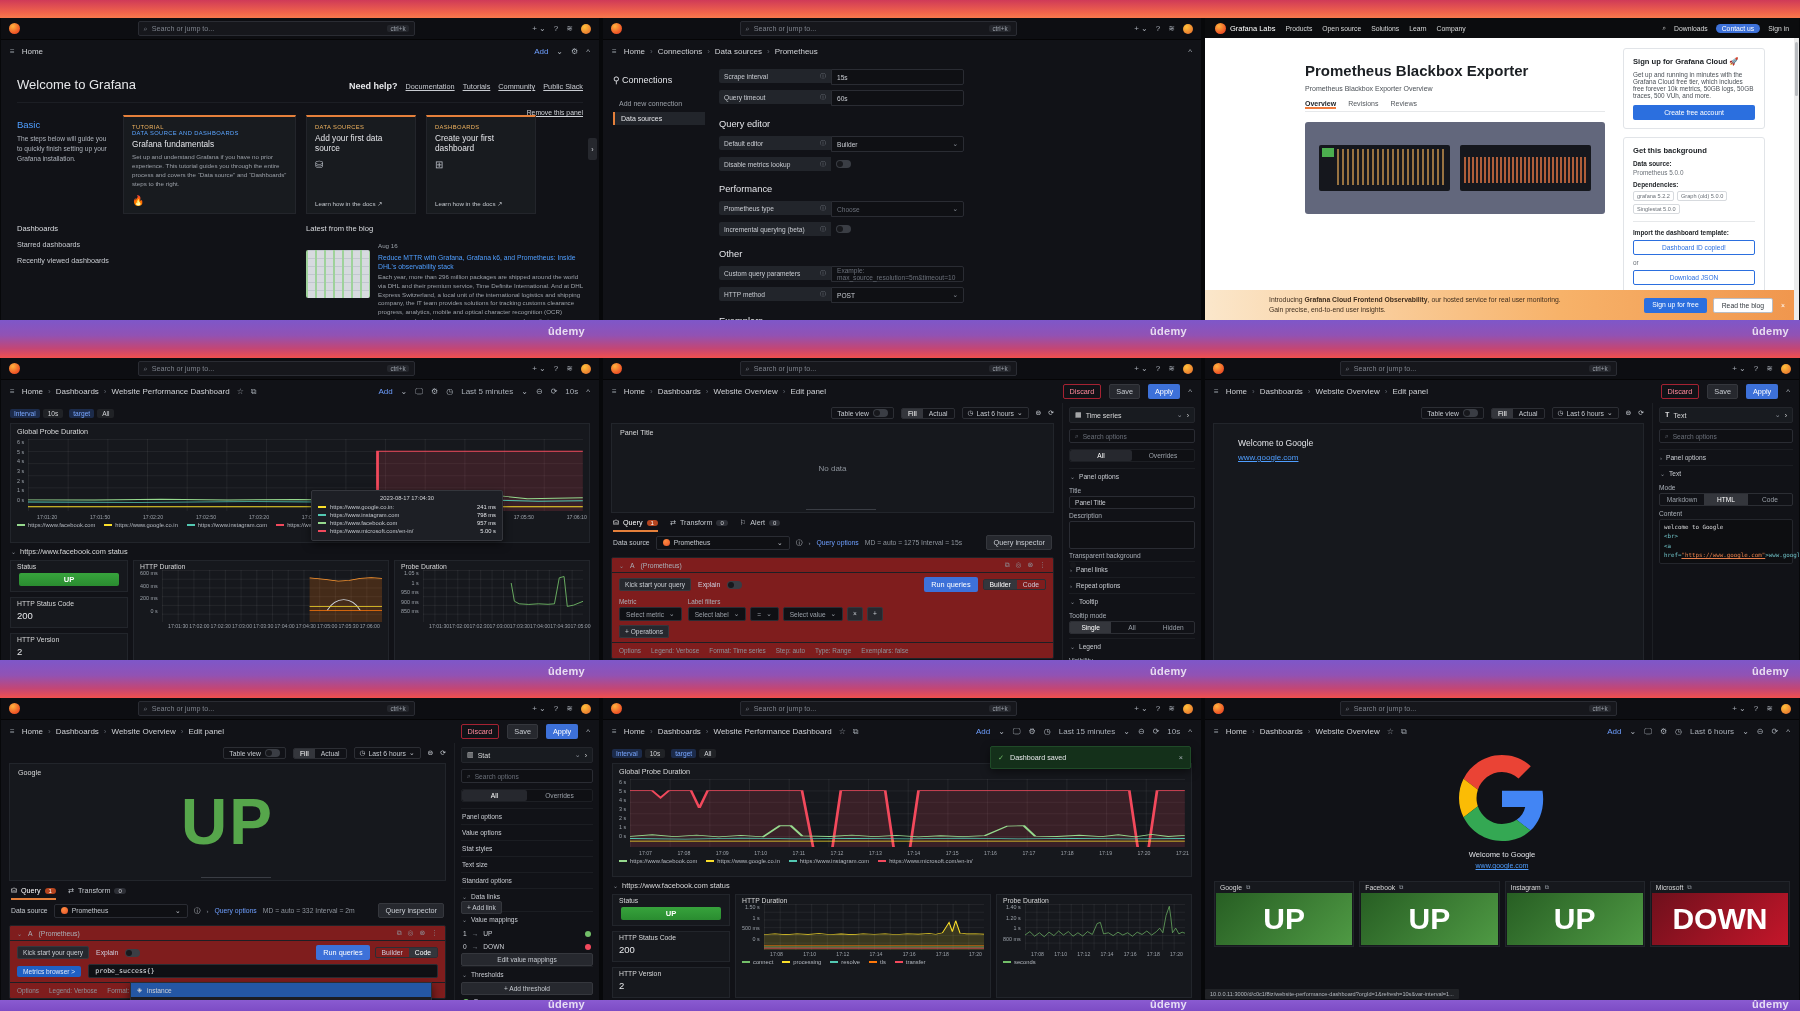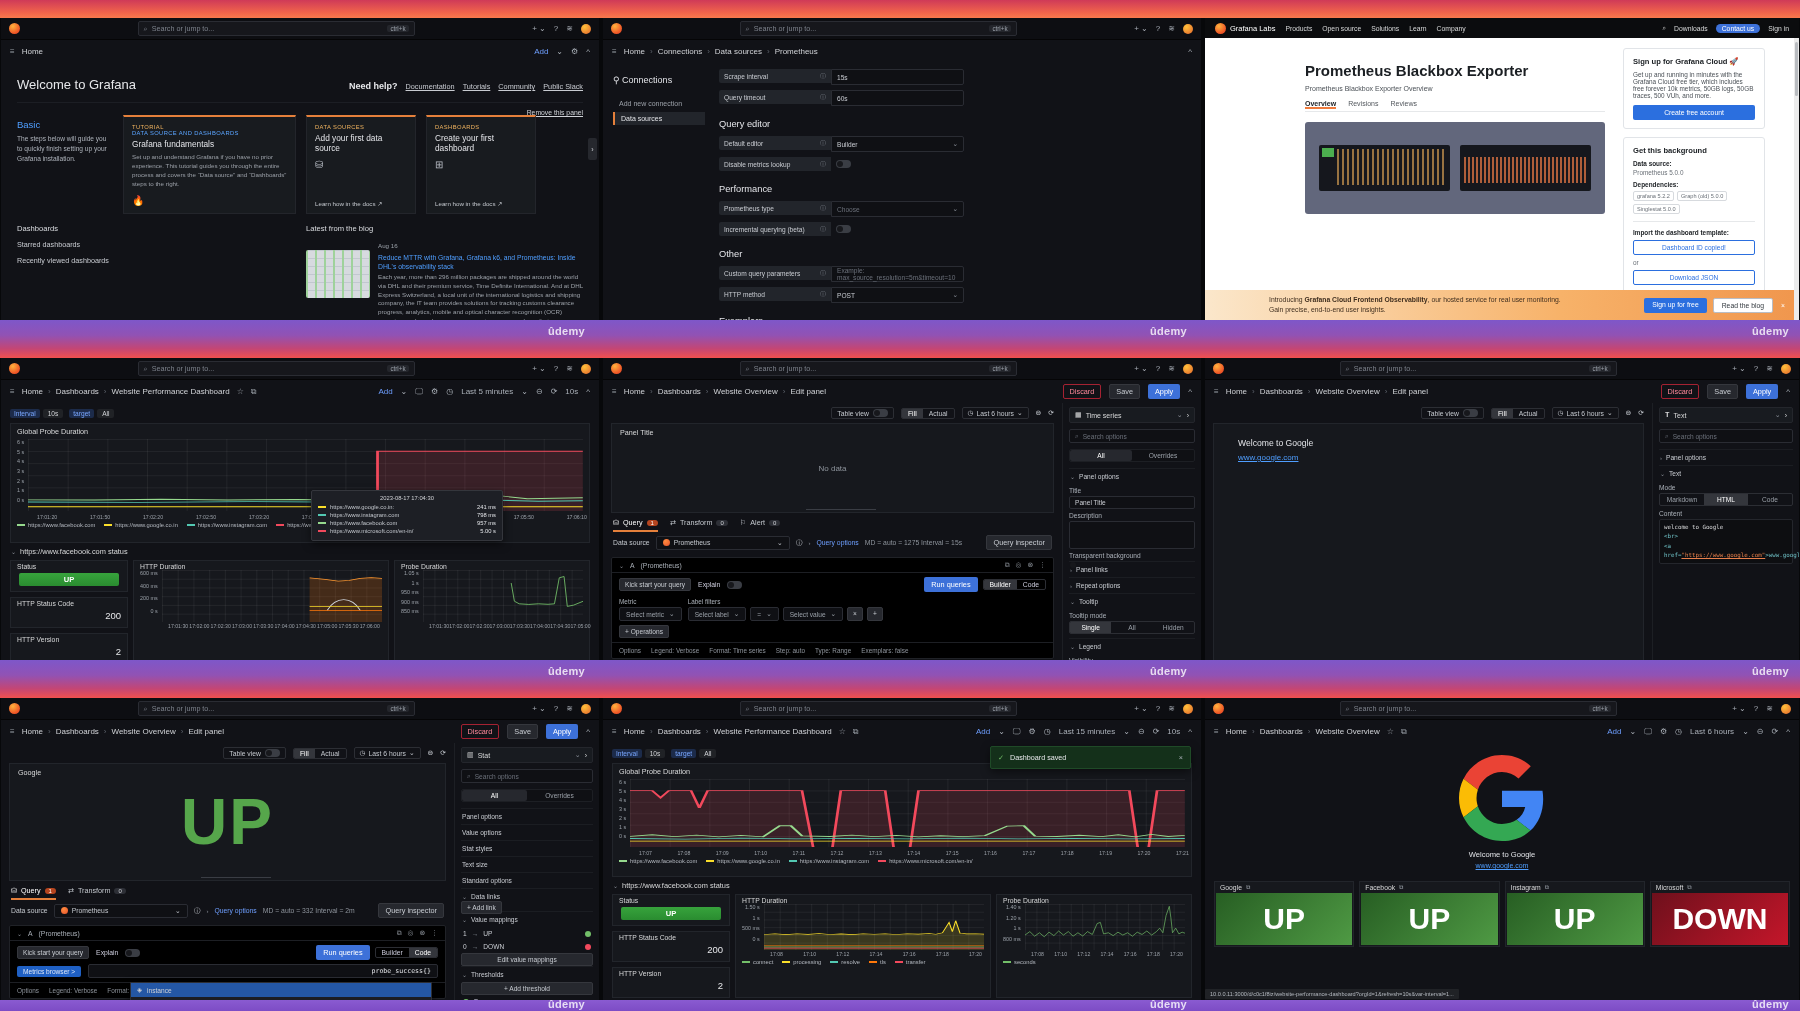--- a/index.html
+++ b/index.html
@@ -130,21 +130,21 @@
   .tt{position:absolute;right:86px;top:66px;width:178px;background:#1d1f25;border:1px solid #34363c;border-radius:2px;box-shadow:0 3px 8px rgba(0,0,0,.5);padding:4px 6px;font-size:5.8px;z-index:3;}
   .tt .tth{text-align:center;color:#d0d2d6;margin-bottom:3px;}
   .ttrow{display:flex;align-items:center;gap:4px;color:#c3c7cd;margin:2px 0;}
   .ttrow b{margin-left:auto;font-weight:normal;color:#e0e2e6;}
   .rowhdr{display:flex;align-items:center;gap:4px;font-size:7.4px;color:#d8d9da;padding:4px 10px 2px;}
   .statgrid{display:grid;grid-template-columns:118px 1fr 196px;gap:5px;margin:2px 9px 0;}
   .col{display:flex;flex-direction:column;gap:5px;}
   .spnl{background:#16181d;border:1px solid #22252b;padding:2px 6px;}
   .spnl .lab{font-size:6.8px;color:#d8d9da;}
   .upbar{margin:3px 2px;background:linear-gradient(180deg,#37a33c,#2a8c30);border-radius:2px;color:#fff;font-size:7.6px;font-weight:bold;text-align:center;padding:2px 0;}
-  .bigval{text-align:right;font-size:9.5px;color:#e6e7ea;padding:3px 0 4px;}
+  .bigval{text-align:left;font-size:9.5px;color:#e6e7ea;padding:3px 0 4px;}
   .toast{position:absolute;right:10px;top:48px;width:185px;background:#14301a;border:1px solid #1f4a27;border-radius:2px;display:flex;align-items:center;gap:6px;padding:6px 7px;font-size:7.2px;color:#e6e7ea;z-index:4;box-shadow:0 3px 8px rgba(0,0,0,.5);}
   .toast .ck{color:#73bf69;} .toast .x{margin-left:auto;color:#aab0b8;}
   
   .editwrap{display:flex;height:258px;}
   .editmain{flex:1;display:flex;flex-direction:column;min-width:0;}
   .etools{display:flex;align-items:center;gap:7px;justify-content:flex-end;padding:4px 8px;font-size:6.8px;color:#c3c7cd;}
   .tv{display:flex;align-items:center;gap:4px;border:1px solid #2c2e34;border-radius:2px;padding:1px 5px;}
   .seg{display:flex;border:1px solid #2c2e34;border-radius:2px;overflow:hidden;}
   .seg span{padding:1px 6px;}
   .seg .on{background:#34363c;color:#fff;}
@@ -154,21 +154,21 @@
   .handle{position:absolute;bottom:2px;left:44%;width:70px;border-top:1px solid #3a3d44;}
   .qtabs{display:flex;gap:12px;align-items:center;padding:5px 10px 0;font-size:7.2px;color:#c3c7cd;}
   .qtab{display:flex;gap:4px;align-items:center;padding-bottom:3px;}
   .qtab.act{color:#fff;box-shadow:0 2px 0 #e5803b;}
   .cnt{background:#2d2f36;border-radius:6px;padding:0 4px;font-size:6px;color:#cfd2d7;}
   .cnt.or{background:#b5451f;color:#fff;}
   .dsrow{display:flex;align-items:center;gap:6px;padding:5px 10px;font-size:6.8px;color:#c3c7cd;}
   .dsel{display:flex;align-items:center;gap:4px;background:#0f1014;border:1px solid #2a2c33;border-radius:2px;padding:2px 6px;min-width:120px;}
   .pdot{width:7px;height:7px;border-radius:50%;background:radial-gradient(circle at 35% 30%,#ff8c3f,#e6522c);}
   .qmeta{color:#8d939b;}
-  .qbox{margin:2px 8px;background:#000000;border:1px solid #202227;border-radius:2px;position:relative;}
+  .qbox{margin:2px 8px;background:#7f1d1d;border:1px solid #202227;border-radius:2px;position:relative;}
   .qhead{display:flex;align-items:center;gap:6px;padding:3px 7px;font-size:6.8px;color:#aab0b8;border-bottom:1px solid #1d1f24;}
   .qhead .ric{margin-left:auto;display:flex;gap:6px;color:#8d939b;}
   .qbar{display:flex;align-items:center;gap:7px;padding:4px 7px;font-size:6.8px;}
   .qbar .r{margin-left:auto;display:flex;gap:5px;align-items:center;}
   .mlab{font-size:6.4px;color:#aab0b8;margin-bottom:2px;}
   .qsels{display:flex;gap:6px;padding:2px 7px 6px;align-items:flex-end;}
   .dd{background:#0f1014;border:1px solid #2a2c33;border-radius:2px;padding:2px 6px;font-size:6.6px;color:#9aa0a8;display:flex;gap:5px;align-items:center;}
   .sqr{background:#26282e;border:1px solid #35373d;border-radius:2px;padding:2px 5px;font-size:6.6px;color:#c7cbd1;}
   .opsrow{padding:0 7px 6px;}
   .optline{display:flex;gap:10px;padding:4px 7px;font-size:6.4px;color:#8d939b;border-top:1px solid #1d1f24;}
@@ -187,21 +187,21 @@
   .sbinput{background:#0f1014;border:1px solid #2a2c33;border-radius:2px;padding:2px 5px;color:#c9ccd2;}
   .sbarea{height:26px;background:#0f1014;border:1px solid #2a2c33;border-radius:2px;}
   .btnrow3{display:flex;border:1px solid #2c2e34;border-radius:2px;overflow:hidden;margin:2px 0 4px;}
   .btnrow3 span{flex:1;text-align:center;padding:2px 0;color:#9aa0a8;}
   .btnrow3 .on{background:#34363c;color:#fff;}
   .codebox{background:#0d0e11;border:1px solid #24262c;border-radius:2px;padding:3px 4px;font-family:"DejaVu Sans Mono",monospace;font-size:5.8px;color:#d8d9da;line-height:1.6;}
   .tagc{color:#6fc2c7;} .strc{color:#e8804c;text-decoration:underline;}
   .bigup{flex:1;display:flex;align-items:center;justify-content:center;font-size:64px;font-weight:bold;color:#56a64b;letter-spacing:2px;}
   .plabel{position:absolute;top:4px;left:8px;font-size:7.2px;color:#d8d9da;}
   .mbrowser{background:#1f60c4;color:#dce6f7;border-radius:2px;padding:2px 6px;font-size:6.6px;}
-  .qinput{flex:1;background:#0f1014;border:1px solid #2a2c33;border-radius:2px;padding:2px 6px;font-family:"DejaVu Sans Mono",monospace;font-size:6.6px;color:#e0e2e6;text-align:right;}
+  .qinput{flex:1;background:#0f1014;border:1px solid #2a2c33;border-radius:2px;padding:2px 6px;font-family:"DejaVu Sans Mono",monospace;font-size:6.6px;color:#e0e2e6;}
   .acdrop{position:absolute;left:120px;top:100%;width:300px;z-index:5;background:#1b1d23;border:1px solid #2c2e34;box-shadow:0 4px 10px rgba(0,0,0,.6);font-size:6.6px;}
   .acrow{display:flex;gap:5px;padding:3px 6px;color:#d0d2d6;align-items:center;}
   .acrow.hl{background:#2457a5;}
   .vmr{display:flex;align-items:center;gap:5px;padding:3px 2px;color:#c9ccd2;}
   .vmr .arr{color:#8a8f98;} .vmr .dot{width:6px;height:6px;border-radius:50%;background:var(--c);margin-left:auto;}
   .thbase{display:flex;align-items:center;gap:5px;padding:3px 2px;}
   .tdot{width:6px;height:6px;border-radius:50%;background:#73bf69;}
   
   .t9main{position:relative;height:258px;}
   .gwrap{display:flex;flex-direction:column;align-items:center;padding-top:12px;gap:3px;}

